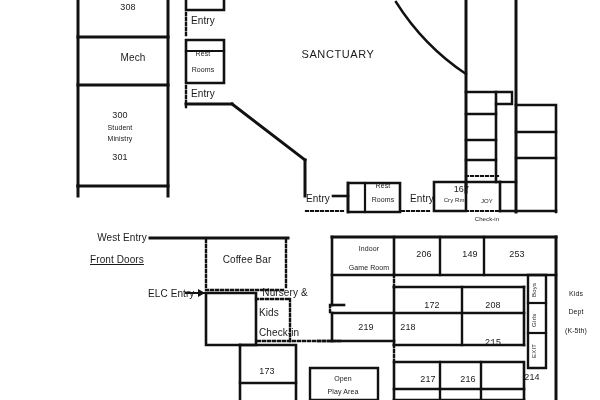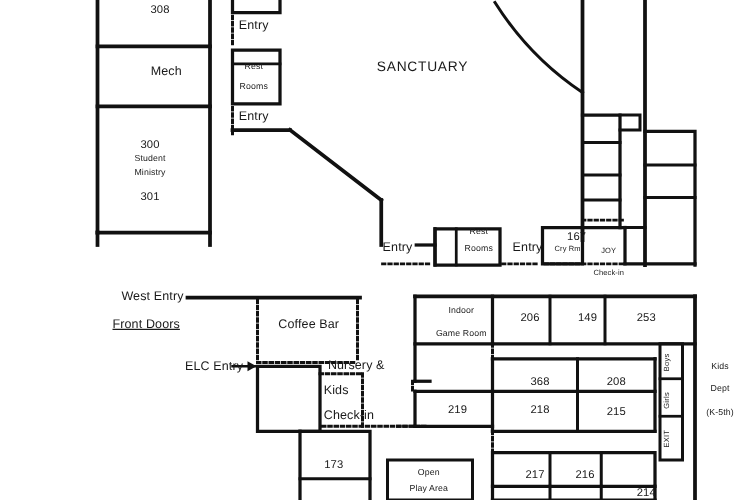--- a/index.html
+++ b/index.html
@@ -232,30 +232,30 @@
   <div class="lbl sm" style="left:326px;top:375px;width:34px;">Open</div>
   <div class="lbl sm" style="left:318px;top:388px;width:50px;">Play Area</div>
 
   <div class="lbl sm" style="left:352px;top:245px;width:34px;">Indoor</div>
   <div class="lbl sm" style="left:340px;top:264px;width:58px;">Game Room</div>
 
   <div class="lbl room-num" style="left:411px;top:249px;width:26px;">206</div>
   <div class="lbl room-num" style="left:457px;top:249px;width:26px;">149</div>
   <div class="lbl room-num" style="left:504px;top:249px;width:26px;">253</div>
 
-  <div class="lbl room-num" style="left:419px;top:300px;width:26px;">368</div>
+  <div class="lbl room-num" style="left:419px;top:300px;width:26px;">172</div>
   <div class="lbl room-num" style="left:480px;top:300px;width:26px;">208</div>
 
   <div class="lbl room-num" style="left:353px;top:322px;width:26px;">219</div>
-  <div class="lbl room-num" style="left:419px;top:322px;width:26px;">218</div>
-  <div class="lbl room-num" style="left:480px;top:324px;width:26px;">215</div>
+  <div class="lbl room-num" style="left:395px;top:322px;width:26px;">218</div>
+  <div class="lbl room-num" style="left:480px;top:338px;width:26px;font-family:Liberation Mono, monospace;">215</div>
 
   <div class="lbl room-num" style="left:415px;top:374px;width:26px;">217</div>
   <div class="lbl room-num" style="left:455px;top:374px;width:26px;">216</div>
-  <div class="lbl room-num" style="left:504px;top:372px;width:26px;margin-top:17px;">214</div>
+  <div class="lbl room-num" style="left:519px;top:372px;width:26px;">214</div>
 
   <div class="lbl vert" style="left:531px;top:277px;height:26px;width:12px;">Boys</div>
   <div class="lbl vert" style="left:531px;top:308px;height:24px;width:12px;">Girls</div>
   <div class="lbl vert" style="left:531px;top:338px;height:26px;width:12px;">EXIT</div>
 
   <div class="lbl sm" style="left:556px;top:290px;width:40px;">Kids</div>
   <div class="lbl sm" style="left:556px;top:308px;width:40px;">Dept</div>
   <div class="lbl sm" style="left:552px;top:327px;width:48px;">(K-5th)</div>
 
 </div>

